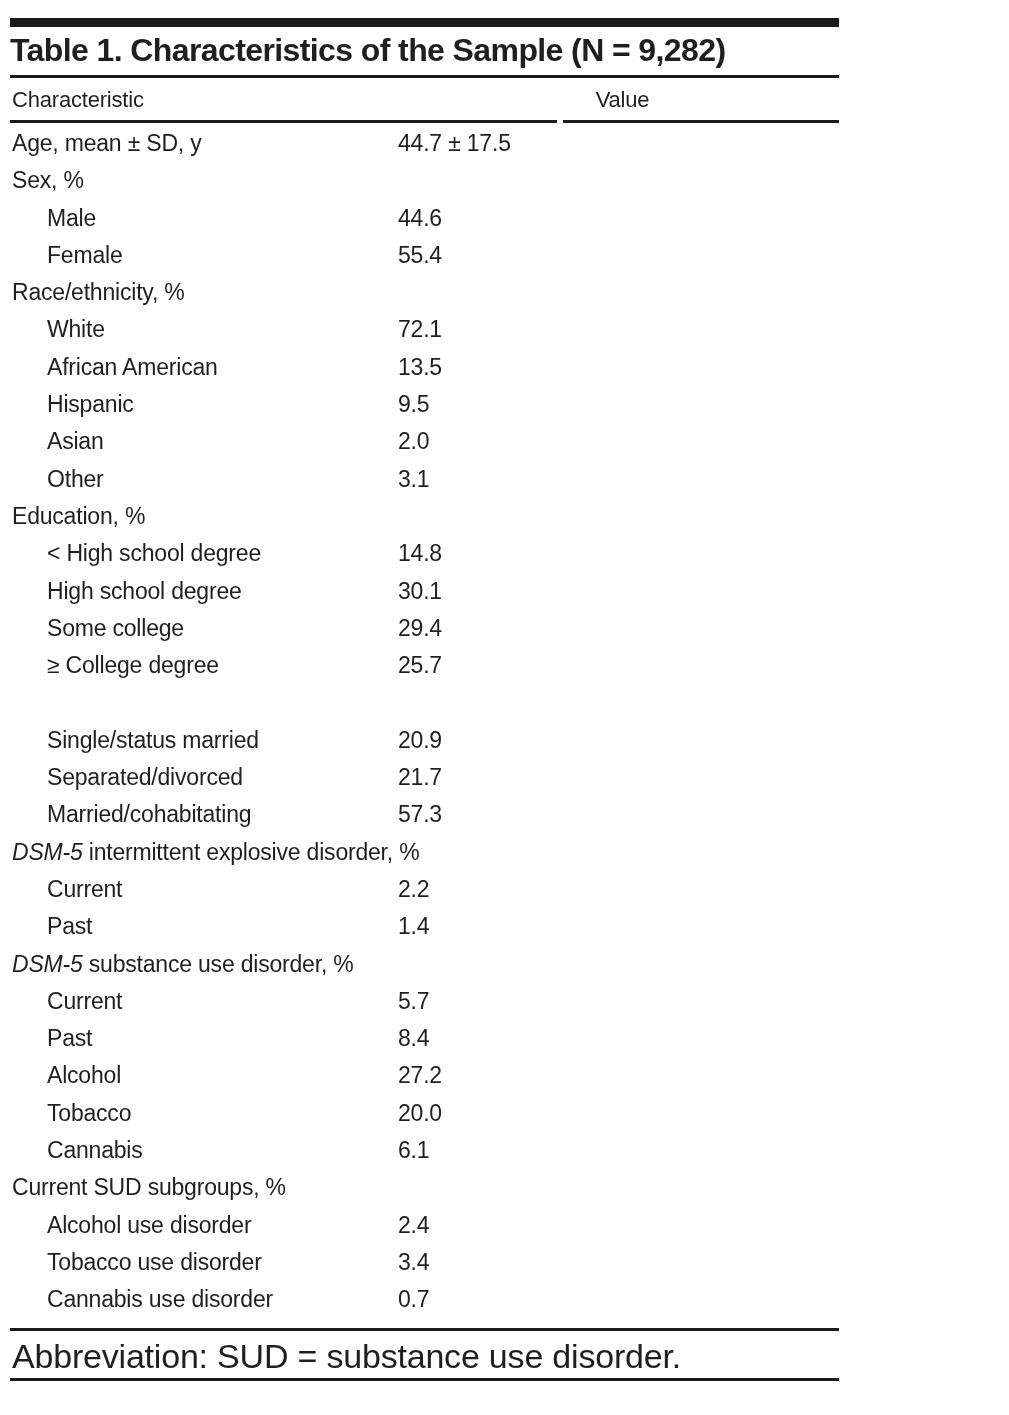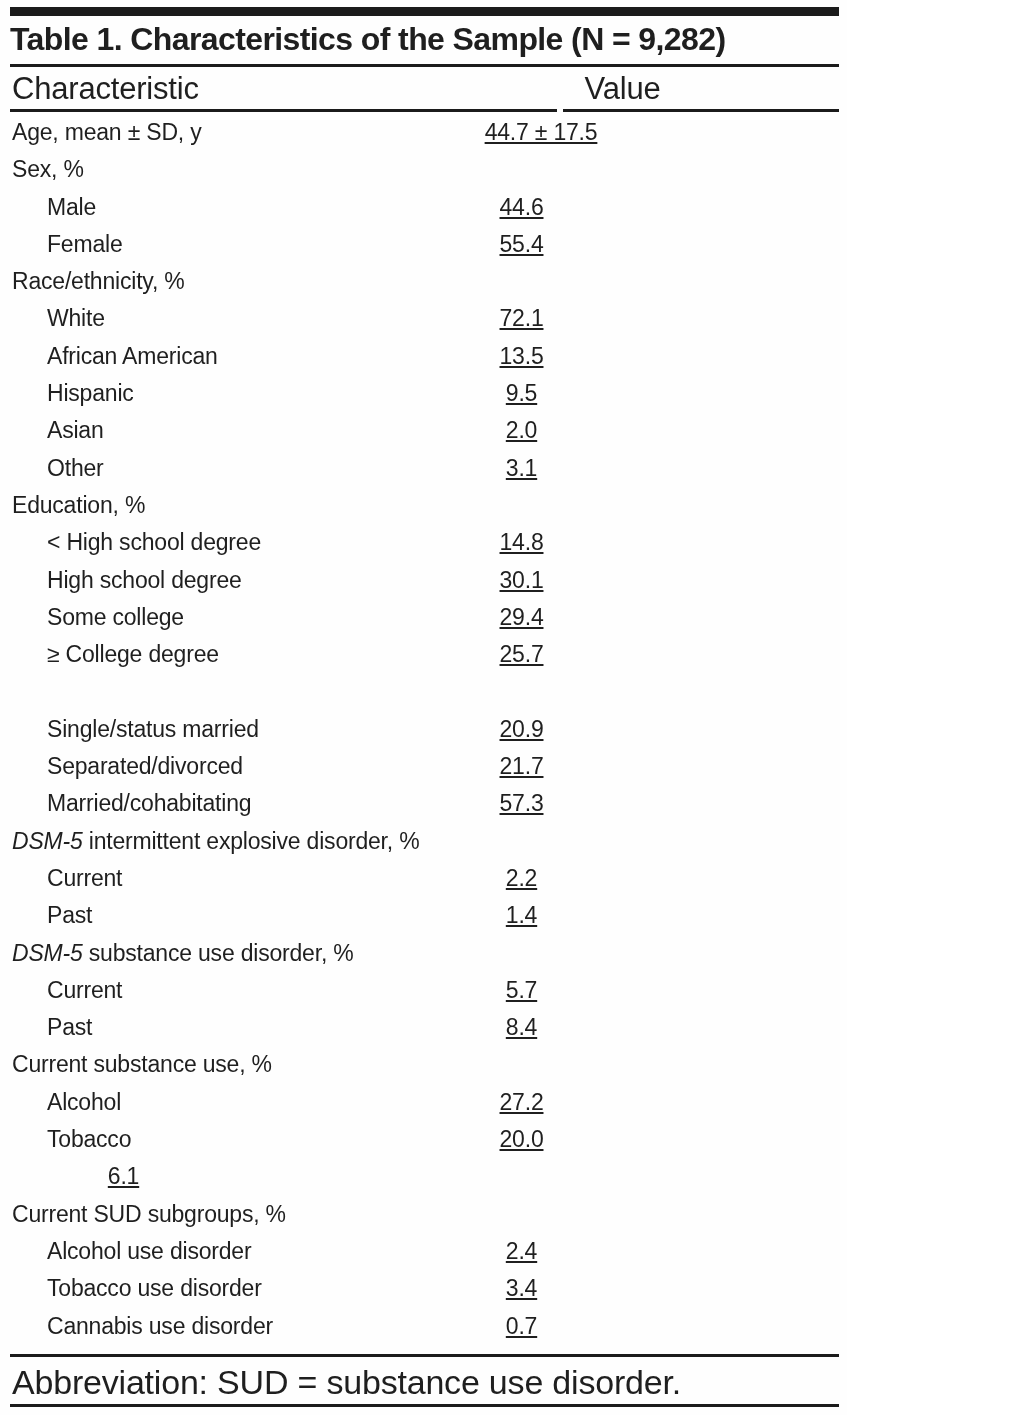--- a/index.html
+++ b/index.html
@@ -5,49 +5,49 @@
   * { margin: 0; padding: 0; box-sizing: border-box; }
   html, body { background: #ffffff; }
   .sheet {
     position: relative;
     width: 847px;
     height: 1415px;
     background: #fefefe;
     color: #1f1f1f;
     font-family: "Liberation Sans", sans-serif;
     letter-spacing: -0.2px;
-    padding-top: 7px;
+    padding-top: 18px;
     overflow: hidden;
   }
   .bar { background: #1b1b1b; margin-left: 10px; margin-right: 8px; }
   .topbar { height: 9px; }
   .rule { height: 3px; }
   .title {
     margin-top: 7px;
     height: 33px;
     line-height: 33px;
     padding-left: 10px;
     font-size: 32px;
     font-weight: bold;
     letter-spacing: -0.6px;
     white-space: nowrap;
   }
   .title-rule { margin-top: 8px; }
-  .hdr { display: flex; height: 42px; line-height: 43px; font-size: 31px; }
+  .hdr { display: flex; height: 42px; line-height: 43px; font-size: 22px; }
   .hdr .c1 { flex: 1; padding-left: 12px; }
   .hdr .c2 { width: 449px; text-align: center; }
   .header-rule { display: flex; margin-left: 10px; margin-right: 8px; height: 3px; }
   .header-rule .seg1 { width: 547px; background: #1b1b1b; }
   .header-rule .gap  { width: 6px; }
   .header-rule .seg2 { flex: 1; background: #1b1b1b; }
   .tbody { padding-top: 2px; }
   .row { display: flex; height: 37.3px; line-height: 37.6px; font-size: 23px; }
   .row .label { flex: 1; padding-left: 12px; white-space: nowrap; }
   .row.indent .label { padding-left: 47px; }
-  .row .value { width: 449px; text-align: center; padding-right: 202px; white-space: nowrap; text-decoration: underline; }
+  .row .value { width: 449px; text-align: left; padding-right: 202px; white-space: nowrap; }
   .row.wide .value { padding-right: 163px; }
   .iprefix { font-style: italic; }
   .foot-rule { margin-top: 9px; }
   .footnote {
     height: 47px;
     line-height: 50px;
     padding-left: 12px;
     font-size: 34px;
     white-space: nowrap;
   }
@@ -192,36 +192,33 @@
   <div class="row indent">
     <div class="label"><span class="iprefix"></span><span class="ltext">Current</span></div>
     <div class="value">5.7</div>
   </div>
 
   <div class="row indent">
     <div class="label"><span class="iprefix"></span><span class="ltext">Past</span></div>
     <div class="value">8.4</div>
   </div>
 
-  <div class="row">
-    <div class="label"><span class="iprefix"></span><span class="ltext">Current substance use, %</span></div>
-    <div class="value"></div>
-  </div>
 
   <div class="row indent">
     <div class="label"><span class="iprefix"></span><span class="ltext">Alcohol</span></div>
     <div class="value">27.2</div>
   </div>
 
   <div class="row indent">
     <div class="label"><span class="iprefix"></span><span class="ltext">Tobacco</span></div>
     <div class="value">20.0</div>
   </div>
 
   <div class="row indent">
+    <div class="label"><span class="iprefix"></span><span class="ltext">Cannabis</span></div>
     <div class="value">6.1</div>
   </div>
 
   <div class="row">
     <div class="label"><span class="iprefix"></span><span class="ltext">Current SUD subgroups, %</span></div>
     <div class="value"></div>
   </div>
 
   <div class="row indent">
     <div class="label"><span class="iprefix"></span><span class="ltext">Alcohol use disorder</span></div>

